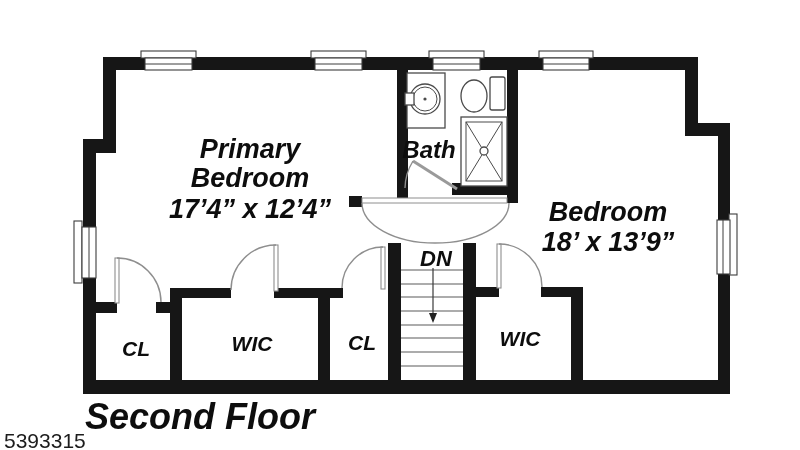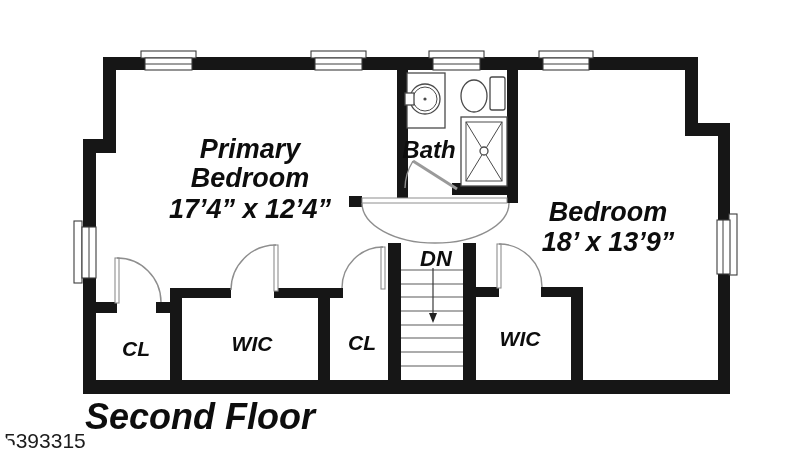--- a/index.html
+++ b/index.html
@@ -1,17 +1,17 @@
 <!DOCTYPE html>
 <html><head>
 <meta charset="utf-8">
 <style>
   html,body{margin:0;padding:0;background:#fff;}
   .canvas{position:relative;width:800px;height:450px;background:#ffffff;overflow:hidden;
-          font-family:"Liberation Sans",sans-serif;border-radius:30px;}
+          font-family:"Liberation Sans",sans-serif;}
   svg{display:block;}
   .wall{fill:#161616;stroke:none;}
   .win{fill:#ffffff;stroke:#3c3c3c;stroke-width:1.1;}
   .winline{stroke:#3c3c3c;stroke-width:1;}
   .arc{fill:none;stroke:#8e8e8e;stroke-width:1.4;}
   .leaf{fill:#ffffff;stroke:#8e8e8e;stroke-width:1.1;}
   .leafline{stroke:#9a9a9a;stroke-width:3;}
   .header{fill:#ffffff;stroke:#8e8e8e;stroke-width:1;}
   .fixture{fill:#ffffff;stroke:#4a4a4a;stroke-width:1.3;}
   .fixline{stroke:#4a4a4a;stroke-width:1;fill:none;}

